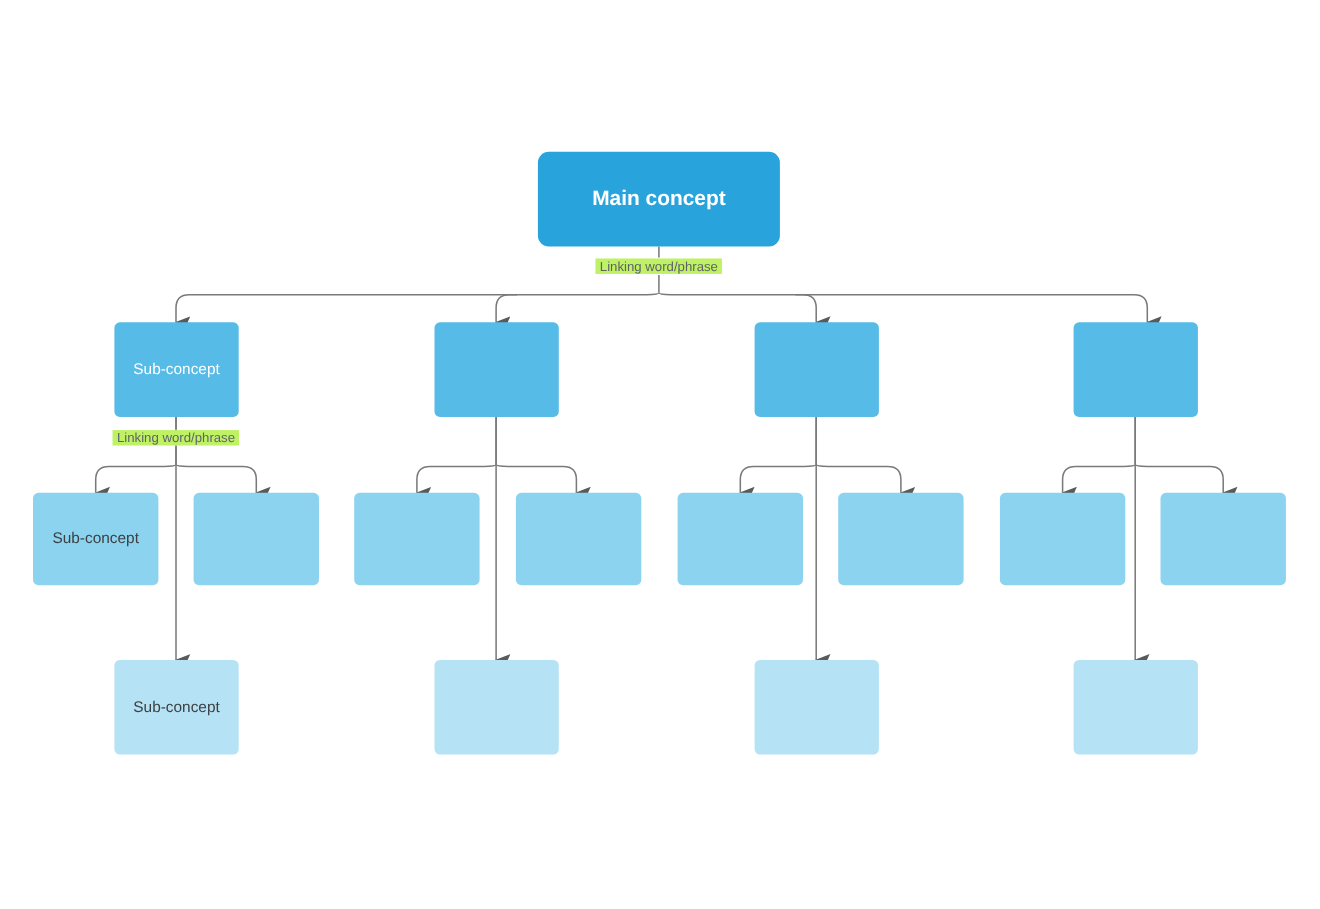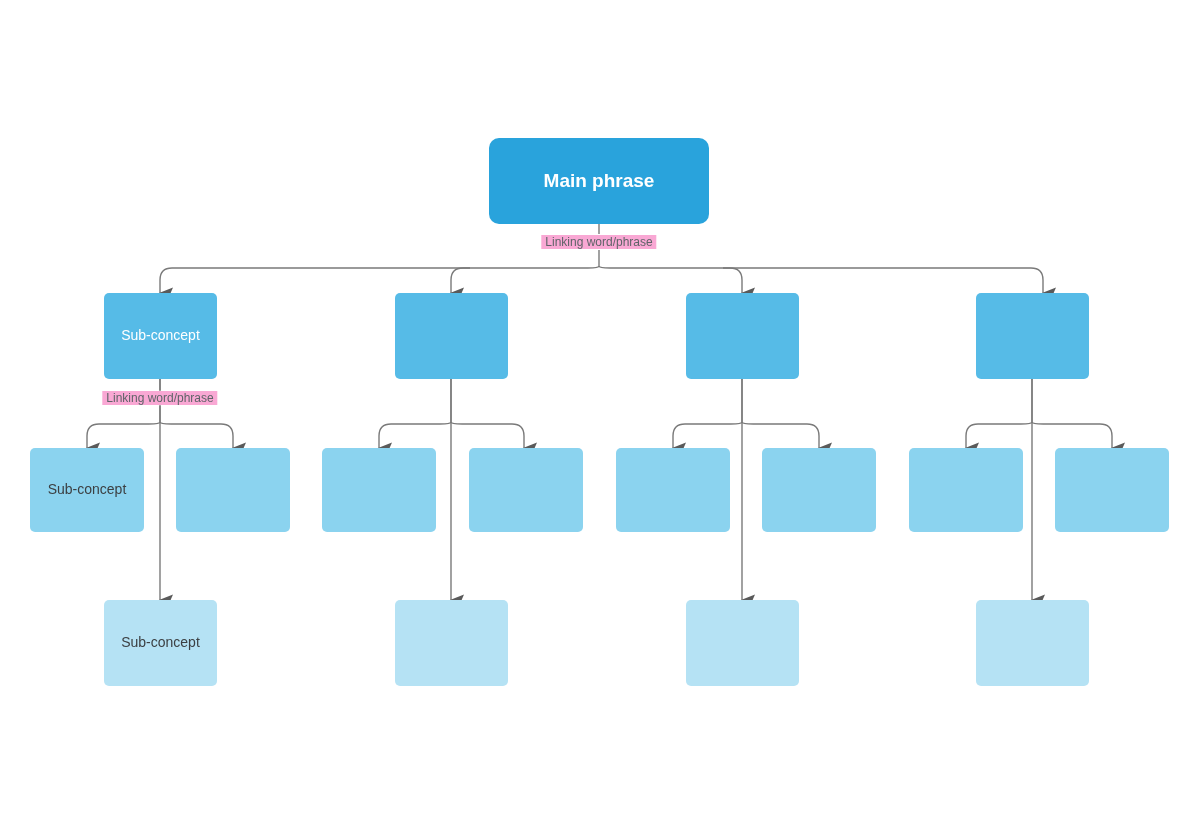--- a/index.html
+++ b/index.html
@@ -60,21 +60,21 @@
     background: #b5e2f4;
     color: #3c4043;
     font-size: 14px;
     font-weight: normal;
   }
   .edge-label {
     position: absolute;
     font-size: 12px;
     color: #5f6368;
     white-space: nowrap;
-    background: #f9a8d4;
+    background: #bef264;
     padding: 0 4px;
     transform: translate(-50%, -50%);
     text-align: center;
   }
 </style>
 </head>
 <body>
 
 <div id="canvas">
 
@@ -133,21 +133,21 @@
                L 966 436 Q 966 424 978 424
                L 1021 424 Q 1032 424 1032 422
                Q 1032 424 1043 424
                L 1100 424 Q 1112 424 1112 436
                L 1112 448" marker-start="url(#arrow)" marker-end="url(#arrow)"></path>
       <path d="M 1032 379 L 1032 600" marker-end="url(#arrow)"></path>
     </g>
   </svg>
 
   <div class="node node-root" style="left:489px; top:138px; width:220px; height:86px;">
-    <span>Main phrase</span>
+    <span>Main concept</span>
   </div>
 
   <div class="node node-l2" style="left:104px; top:293px; width:113px; height:86px;">
     <span>Sub-concept</span>
   </div>
   <div class="node node-l2" style="left:395px; top:293px; width:113px; height:86px;">
     <span></span>
   </div>
   <div class="node node-l2" style="left:686px; top:293px; width:113px; height:86px;">
     <span></span>

